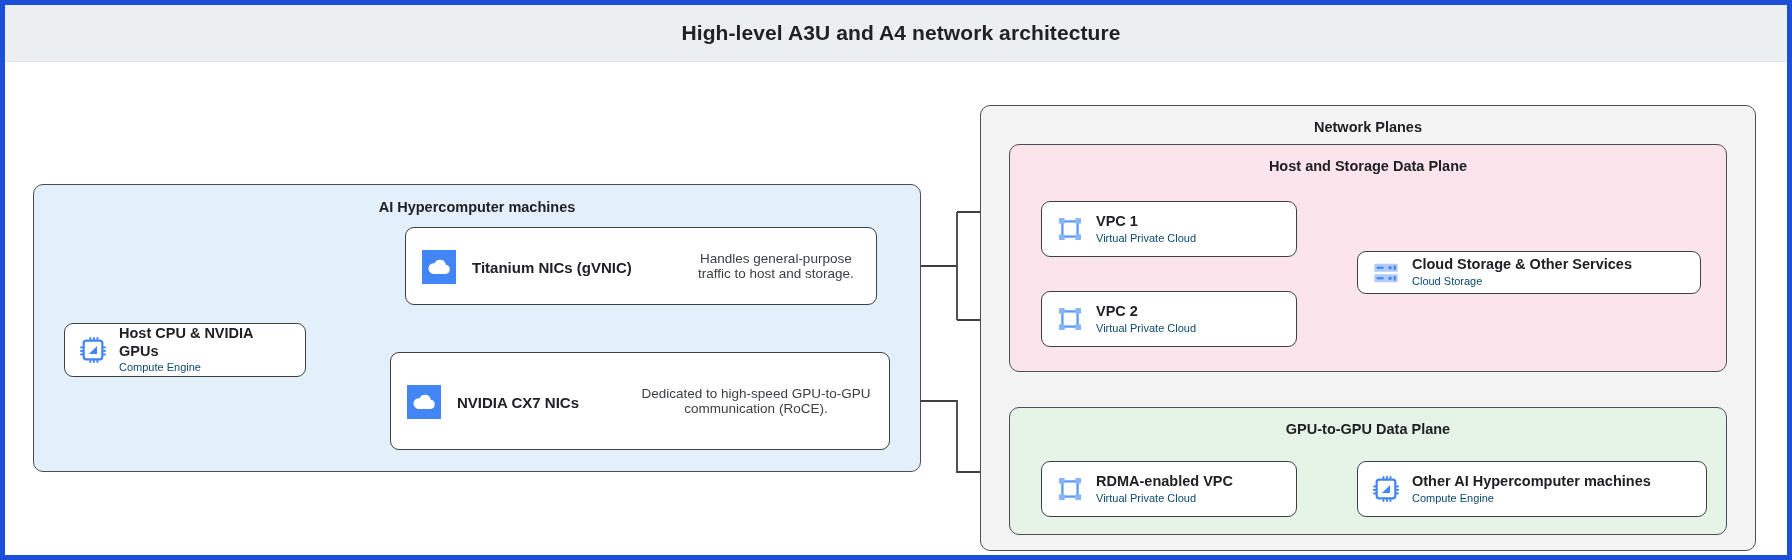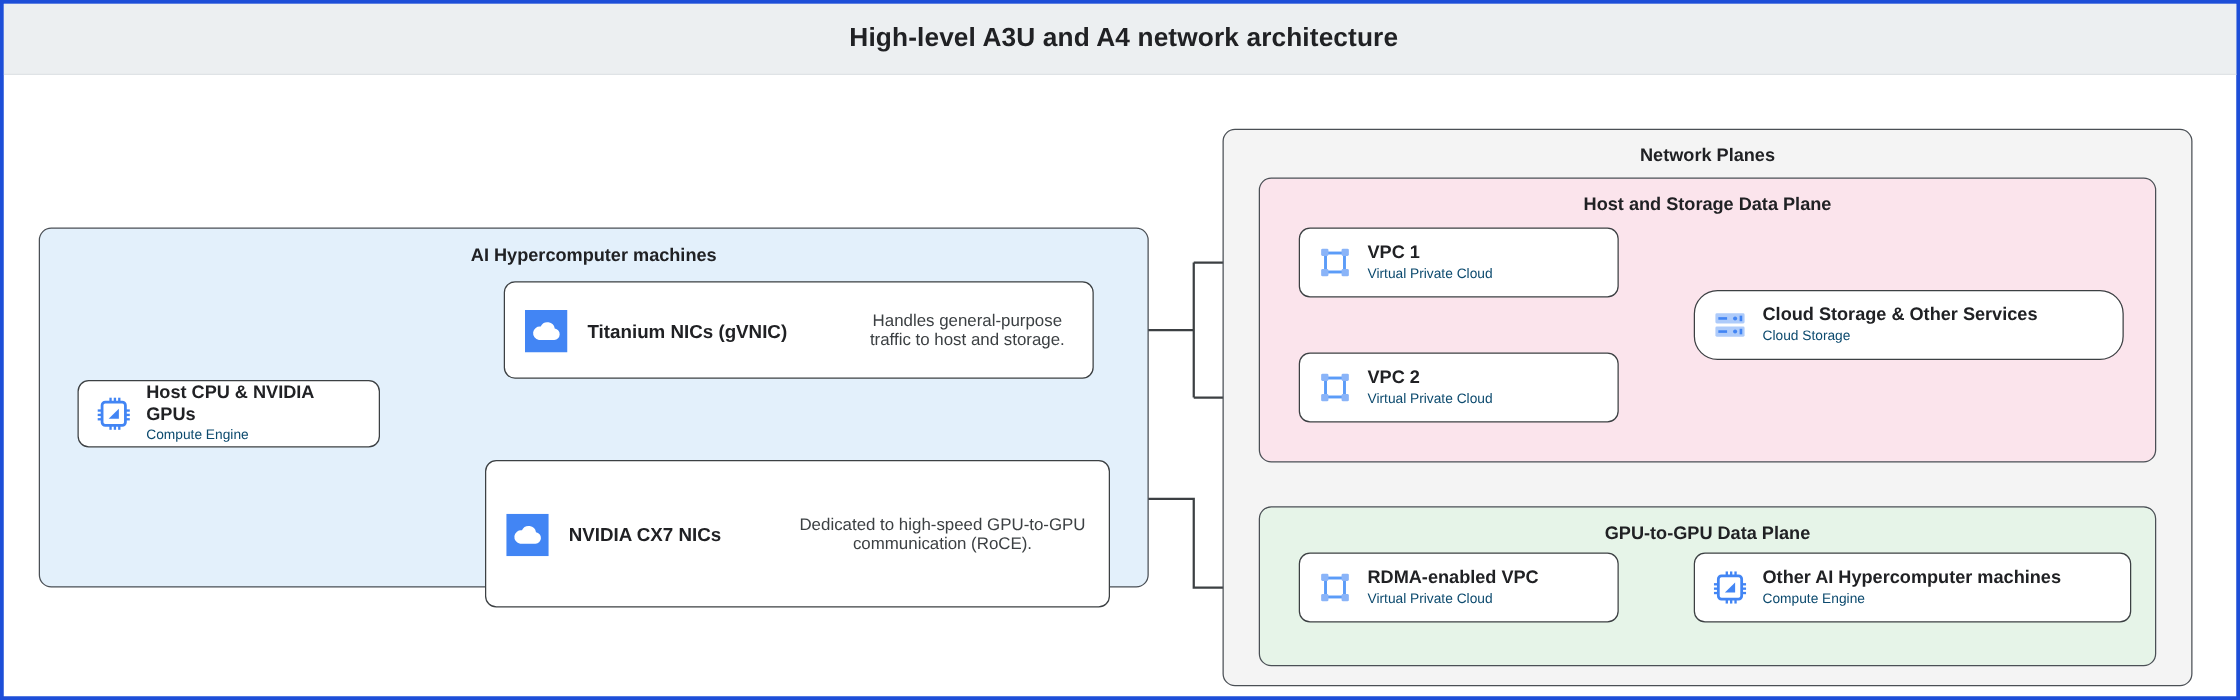--- a/index.html
+++ b/index.html
@@ -6,21 +6,21 @@
   html, body {
     width: 1792px; height: 560px;
     background: #ffffff;
     font-family: "Liberation Sans", sans-serif;
     overflow: hidden;
   }
   .page {
     position: relative;
     width: 1792px; height: 560px;
     background: #ffffff;
-    border: 3px solid #1d4ed8;
+    border: 5px solid #1d4ed8;
     overflow: hidden;
   }
 
   
   .titlebar {
     position: absolute; left: 0; top: 0;
     width: 1792px; height: 57px;
     background: #eceff1;
     border-bottom: 1px solid #dfe3e6;
     display: flex; align-items: center; justify-content: center;
@@ -62,29 +62,30 @@
 
   
   .node {
     position: absolute;
     background: #ffffff;
     border: 1.6px solid #3c4043;
     border-radius: 9px;
     display: flex; align-items: center;
     padding: 0 14px;
     gap: 12px;
+    margin-top: 17px;
   }
   .node .labels { display: flex; flex-direction: column; justify-content: center; gap: 1px; }
   .node .ttl { font-size: 14.5px; font-weight: bold; color: #202124; line-height: 1.22; }
   .node .sub { font-size: 11px; color: #0c4a6e; line-height: 1.22; }
 
   .n-hostcpu { left: 59px;  top: 244px; width: 242px; height: 54px; }
   .n-vpc1    { left: 1036px; top: 122px; width: 256px; height: 56px; }
-  .n-vpc2    { left: 1036px; top: 222px; width: 256px; height: 56px; }
-  .n-storage { left: 1352px; top: 172px; width: 344px; height: 56px; border-radius: 19px; }
+  .n-vpc2    { left: 1036px; top: 212px; width: 256px; height: 56px; }
+  .n-storage { left: 1352px; top: 172px; width: 344px; height: 43px; }
   .n-rdma    { left: 1036px; top: 382px; width: 256px; height: 56px; }
   .n-other   { left: 1352px; top: 382px; width: 350px; height: 56px; }
 
   
   .panel {
     position: absolute;
     background: #ffffff;
     border: 1.6px solid #3c4043;
     border-radius: 9px;
     display: flex; flex-direction: row;
@@ -93,21 +94,21 @@
     display: flex; align-items: center; gap: 16px;
     padding: 12px 16px 10px 16px;
   }
   .panel .head .ptitle { font-size: 15px; font-weight: bold; color: #202124; }
   .panel .divider { height: 1.6px; background: #9aa0a6; margin: 0 14px; }
   .panel .desc {
     flex: 1; display: flex; align-items: center; justify-content: center;
     font-size: 13.5px; color: #3c4043; padding: 0 16px; text-align: center;
   }
   .p-titanium { left: 400px; top: 165px; width: 472px; height: 78px; }
-  .p-cx7      { left: 385px; top: 308px; width: 500px; height: 118px; }
+  .p-cx7      { left: 385px; top: 290px; width: 500px; height: 98px; }
 
   
   .icon { flex: 0 0 auto; display: block; }
   .ico-28 { width: 28px; height: 28px; }
   .ico-34 { width: 34px; height: 34px; }
 </style>
 </head>
 <body>
 
 <div class="page">

